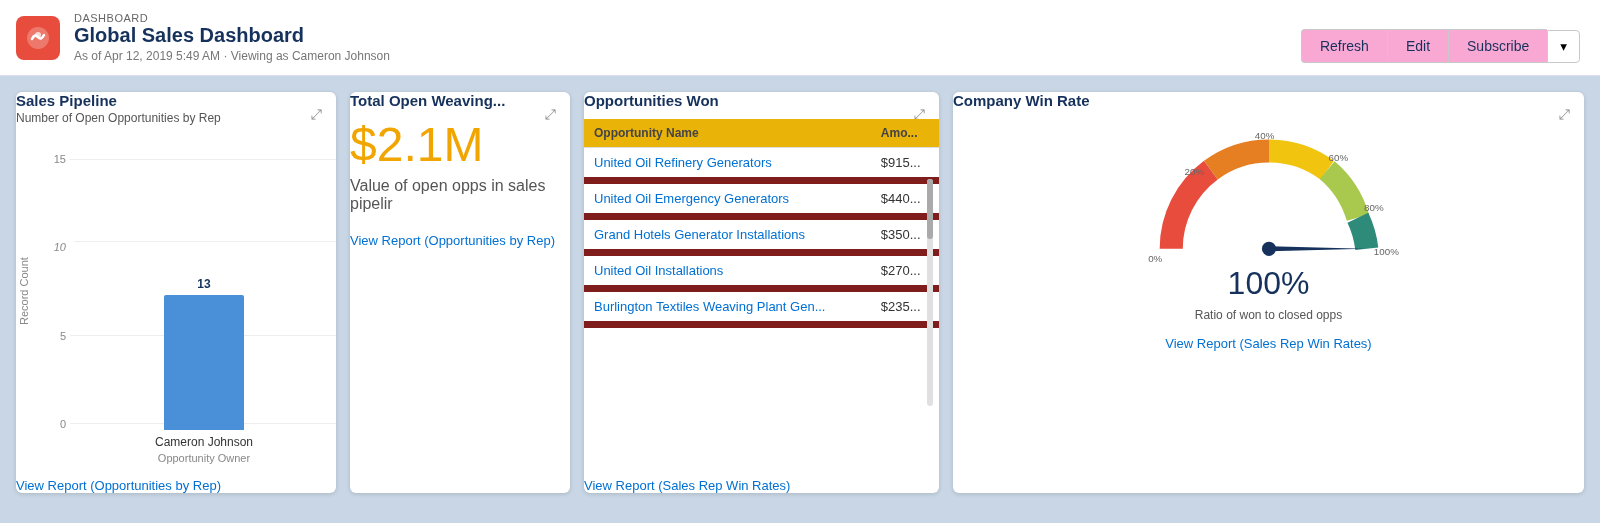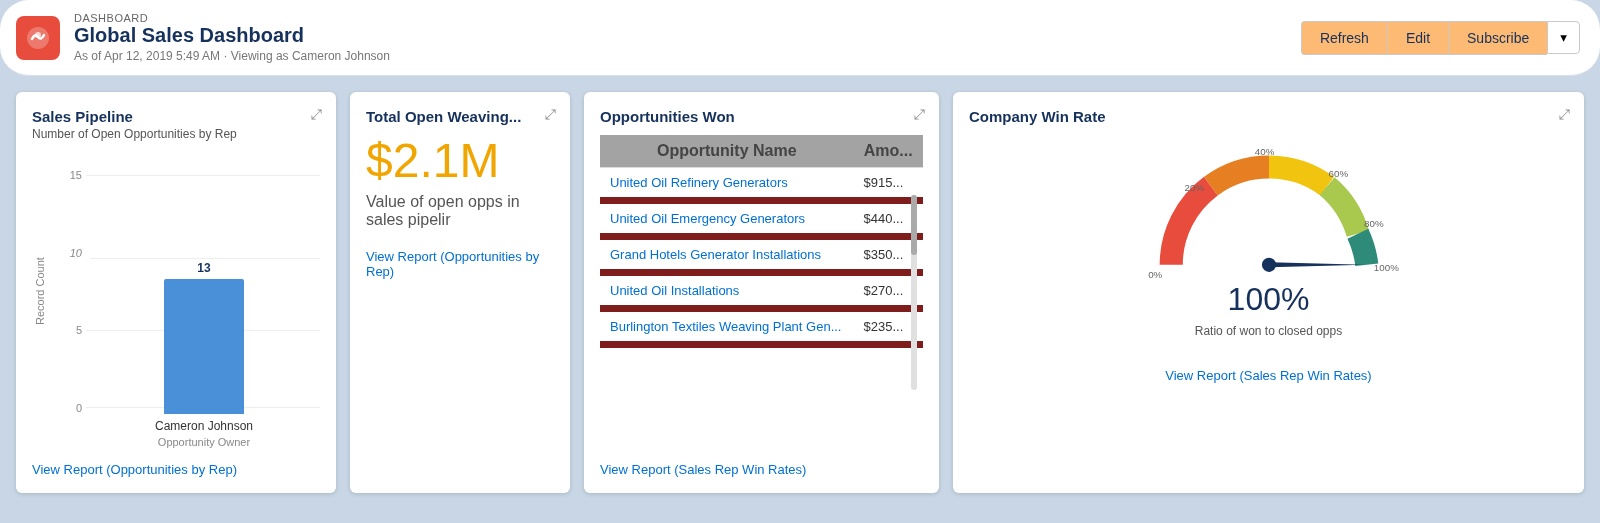--- a/index.html
+++ b/index.html
@@ -9,23 +9,22 @@
       min-height: 523px;
       overflow: hidden;
     }
 
     
     .header {
       background: white;
       border-bottom: 1px solid #dde;
       padding: 12px 20px 12px 16px;
       display: flex;
-      align-items: center;
+      align-items: flex-end;
       justify-content: space-between;
-      border-radius: 29px;
     }
     .header-left {
       display: flex;
       align-items: center;
       gap: 14px;
     }
     .header-logo {
       width: 44px;
       height: 44px;
       background: #e74c3c;
@@ -52,21 +51,21 @@
       color: #777;
       margin-top: 2px;
     }
     .header-actions {
       display: flex;
       align-items: center;
       gap: 0;
     }
     .header-btn {
       border: 1px solid #c9c9c9;
-      background: #fdba74;
+      background: #f9a8d4;
       padding: 8px 18px;
       font-size: 14px;
       color: #16325c;
       cursor: pointer;
       font-weight: 500;
     }
     .header-btn:first-child { border-radius: 4px 0 0 4px; }
     .header-btn:not(:last-child) { border-right: none; }
     .header-btn-dropdown {
       border-left: 1px solid #c9c9c9;
@@ -85,21 +84,20 @@
       display: flex;
       gap: 14px;
       height: calc(523px - 90px);
     }
 
     
     .card {
       background: white;
       border-radius: 6px;
       box-shadow: 0 1px 4px rgba(0,0,0,0.15);
-      padding: 16px;
       position: relative;
       display: flex;
       flex-direction: column;
     }
     .card-expand {
       position: absolute;
       top: 14px;
       right: 14px;
       color: #888;
       cursor: pointer;
@@ -155,25 +153,25 @@
     .card-won {
       flex: 0 0 355px;
     }
     .opp-table {
       width: 100%;
       border-collapse: collapse;
       margin-bottom: 8px;
       flex: 1;
     }
     .opp-table thead th {
-      background: #a3a3a3;
-      font-size: 16px;
+      background: #eab308;
+      font-size: 12px;
       color: #444;
       padding: 7px 10px;
-      text-align: center;
+      text-align: left;
       border-bottom: 1px solid #ddd;
       font-weight: 600;
     }
     .opp-table tbody td {
       padding: 7px 10px;
       font-size: 13px;
       border-bottom: 7px solid #7f1d1d;
     }
     .opp-table tbody td:first-child {
       color: #0070d2;
@@ -221,21 +219,21 @@
       font-weight: 400;
       color: #16325c;
       text-align: center;
       margin-top: -10px;
       margin-bottom: 6px;
     }
     .gauge-desc {
       font-size: 12px;
       color: #555;
       text-align: center;
-      margin-bottom: 18px;
+      margin-bottom: 2px;
     }
 
     .chart-y-axis-rotated {
       writing-mode: vertical-rl;
       transform: rotate(180deg);
       font-size: 11px;
       color: #888;
       position: absolute;
       left: 0;
       top: 0;
@@ -285,21 +283,21 @@
         <span>Record Count</span>
       </div>
 
       <div style="margin-left:36px; height:100%; position:relative;">
 
         <div style="position:absolute; top:0; left:-8px; right:0; bottom:36px; display:flex; flex-direction:column; justify-content:space-between; pointer-events:none;">
           <div style="display:flex; align-items:center; gap:4px;">
             <span style="font-size:11px;color:#888;width:22px;text-align:right;">15</span>
             <div style="flex:1; border-top:1px solid #eee;"></div>
           </div>
-          <div style="display:flex; align-items:flex-end; gap:8px;font-style:italic;">
+          <div style="display:flex; align-items:flex-start; gap:8px;font-style:italic;">
             <span style="font-size:11px;color:#888;width:22px;text-align:right;">10</span>
             <div style="flex:1; border-top:1px solid #eee;"></div>
           </div>
           <div style="display:flex; align-items:center; gap:4px;">
             <span style="font-size:11px;color:#888;width:22px;text-align:right;">5</span>
             <div style="flex:1; border-top:1px solid #eee;"></div>
           </div>
           <div style="display:flex; align-items:center; gap:4px;">
             <span style="font-size:11px;color:#888;width:22px;text-align:right;">0</span>
             <div style="flex:1; border-top:1px solid #eee;"></div>

